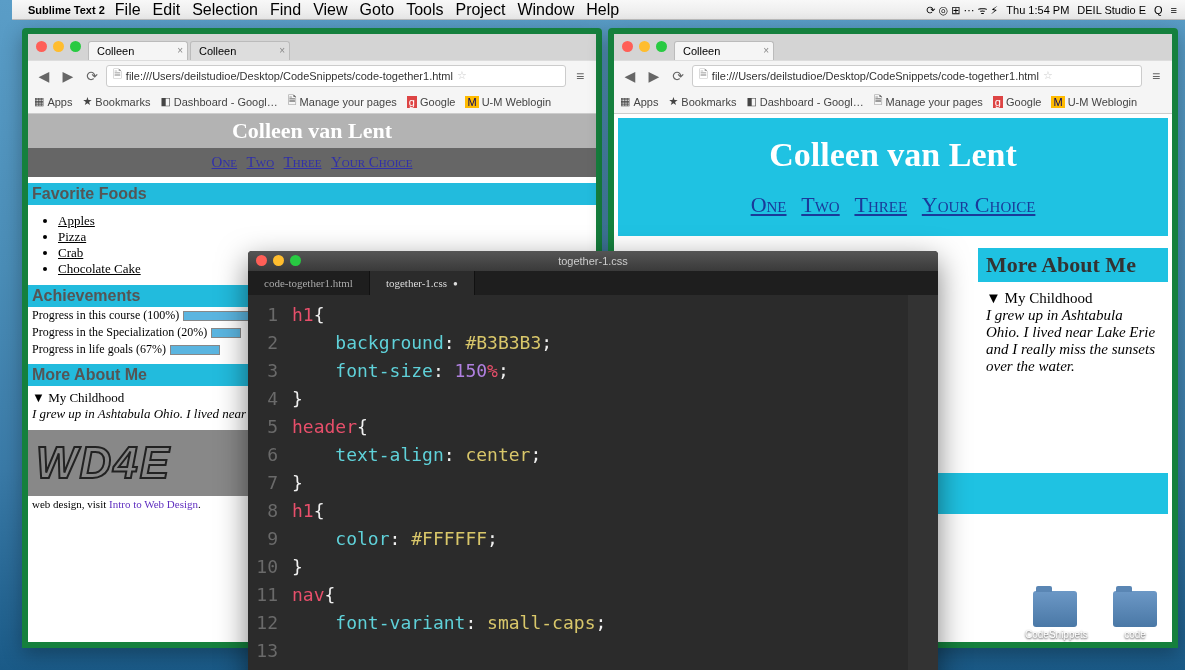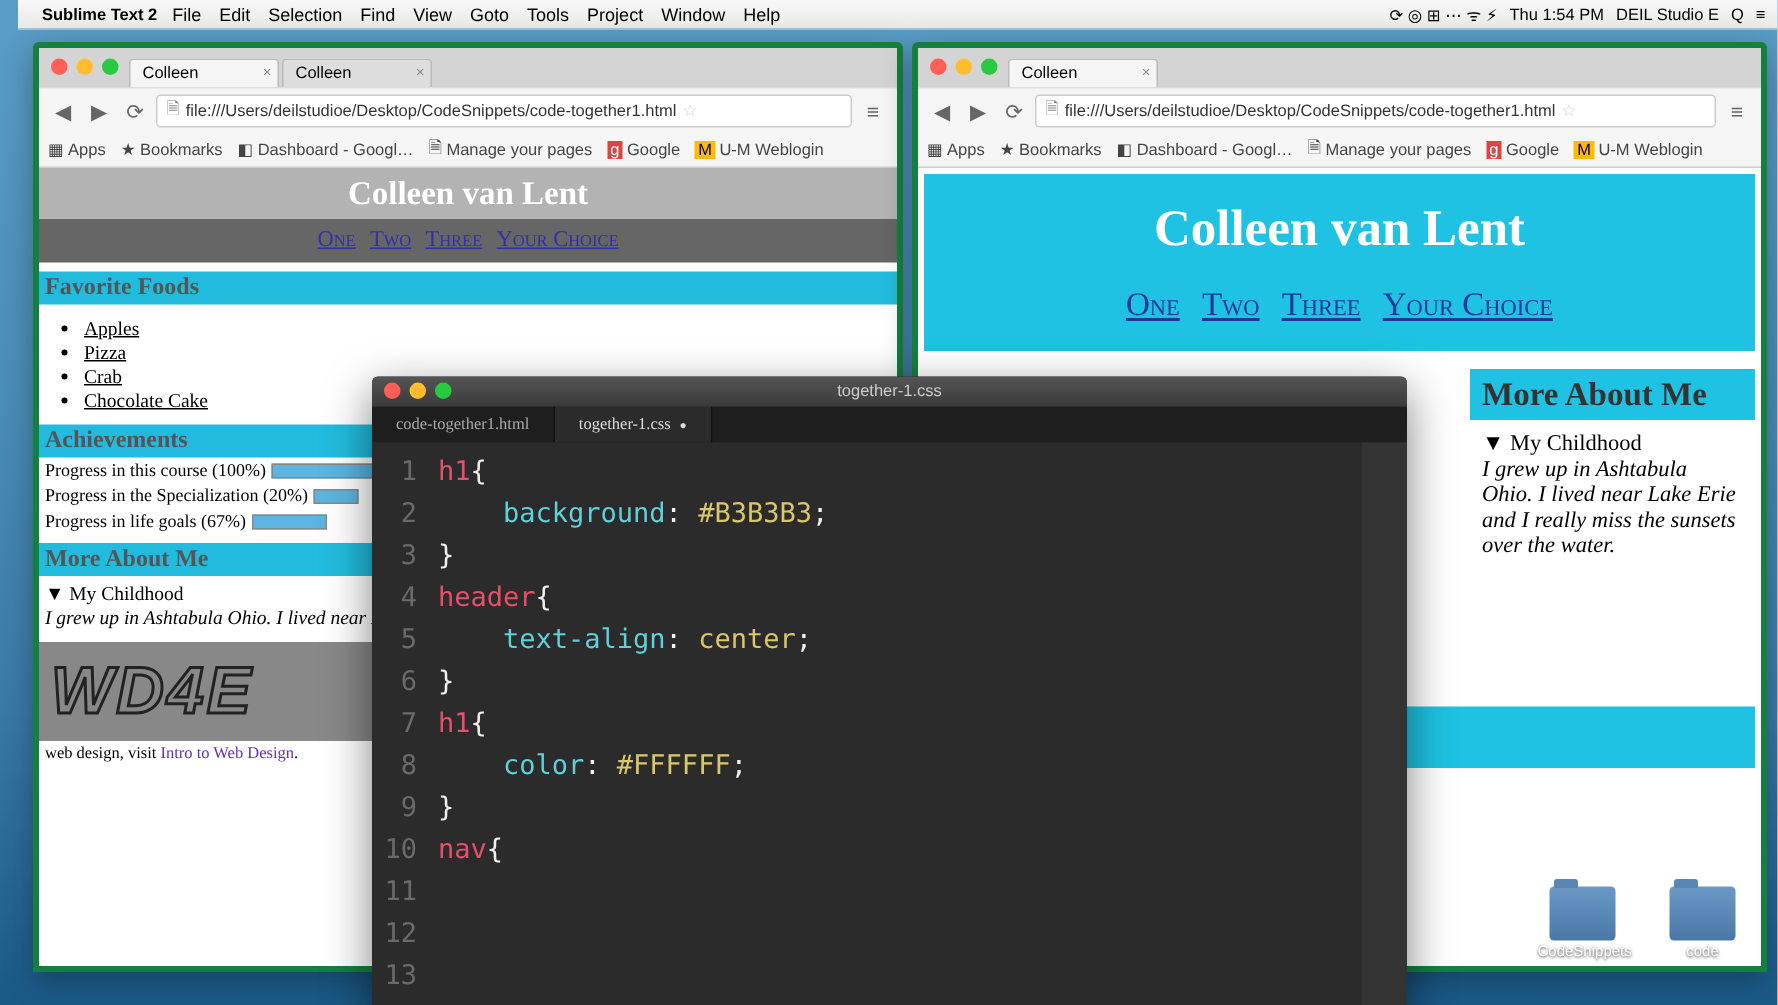--- a/index.html
+++ b/index.html
@@ -14,29 +14,29 @@
 
 
 .menubar {
   position: absolute; top: 0; left: 12px; right: 0; height: 20px;
   background: linear-gradient(#f8f8f8, #e8e8e8);
   display: flex; align-items: center; padding: 0 8px;
   border-bottom: 1px solid #bbb;
 }
 .menubar .apple { font-size: 14px; margin-right: 8px; }
 .menubar .appname { font-weight: bold; margin-right: 10px; }
-.menubar .menu-item { margin-right: 12px; font-size: 12px; }
+.menubar .menu-item { margin-right: 12px; font-size: 16px; }
 .menubar .right { margin-left: auto; display: flex; align-items: center; gap: 8px; font-size: 11px; }
 .menubar .right span { display: inline-block; }
 
 
 .chrome-window {
   position: absolute;
   background: #f0f0f0;
-  border: 4px solid #15803d;
+  border: 6px solid #15803d;
   border-radius: 4px 4px 0 0;
   box-shadow: 0 6px 20px rgba(0,0,0,.3);
   display: flex; flex-direction: column;
   overflow: hidden;
 }
 .chrome-tabs {
   height: 26px; background: #d4d4d4;
   display: flex; align-items: flex-end; padding: 4px 6px 0 60px;
   position: relative;
 }
@@ -83,21 +83,21 @@
   background: #B3B3B3; color: #fff; text-align: center;
   padding: 4px 0; font-family: Georgia, serif; font-size: 22px; font-weight: bold;
 }
 .page-left .header-area { background: #666666; text-align: center; padding: 6px 0; }
 .page-left .nav-links a {
   font-variant: small-caps; color: #3030aa; text-decoration: underline;
   margin: 0 3px; font-size: 15px;
 }
 .page-left h2.section {
   background: #22bbdd; color: #555; font-size: 16px; padding: 2px 4px;
-  font-family: Liberation Serif, serif; margin-top: 6px;
+  font-family: Liberation Sans, sans-serif; margin-top: 6px;
 }
 .page-left ul { margin: 8px 0 8px 30px; }
 .page-left ul li { font-size: 13px; text-decoration: underline; }
 .page-left .progress-row { font-size: 12px; padding: 1px 4px; display: flex; align-items: center; gap: 4px; }
 .page-left .progress-bar { display: inline-block; height: 10px; background: #5bb5e0; border: 1px solid #888; width: 60px; }
 .page-left .childhood { padding: 4px; font-size: 13px; }
 .page-left .childhood em { font-style: italic; }
 .page-left .wd4e {
   background: #888; padding: 8px; margin-top: 4px;
   font-family: Arial, sans-serif; font-size: 44px; font-weight: bold;
@@ -386,30 +386,32 @@
         <div>9</div>
         <div>10</div>
         <div>11</div>
         <div>12</div>
         <div>13</div>
         <div>14</div>
       </div>
     <div class="code-area" id="code">
         <div class="code-line"><span class="sel">h1</span><span class="punct">{</span></div>
         <div class="code-line"><span>    </span><span class="prop">background</span><span class="punct">: </span><span class="val">#B3B3B3</span><span class="punct">;</span></div>
+        <div class="code-line"><span>    </span><span class="prop">font-size</span><span class="punct">: </span><span class="num">150</span><span class="unit">%</span><span class="punct">;</span></div>
         <div class="code-line"><span class="punct">}</span></div>
         <div class="code-line"></div>
         <div class="code-line"><span class="sel">header</span><span class="punct">{</span></div>
         <div class="code-line"><span>    </span><span class="prop">text-align</span><span class="punct">: </span><span class="val">center</span><span class="punct">;</span></div>
         <div class="code-line"><span class="punct">}</span></div>
         <div class="code-line"></div>
         <div class="code-line"><span class="sel">h1</span><span class="punct">{</span></div>
         <div class="code-line"><span>    </span><span class="prop">color</span><span class="punct">: </span><span class="val">#FFFFFF</span><span class="punct">;</span></div>
         <div class="code-line"><span class="punct">}</span></div>
         <div class="code-line"><span class="sel">nav</span><span class="punct">{</span></div>
+        <div class="code-line"><span>    </span><span class="prop">font-variant</span><span class="punct">: </span><span class="val">small-caps</span><span class="punct">;</span></div>
       </div>
     <div class="minimap"></div>
   </div>
 
 </div>
 
 <div class="desktop-folder" style="right:100px; bottom:30px;">
   <div class="folder-icon"></div>
   <div>CodeSnippets</div>
 </div>

